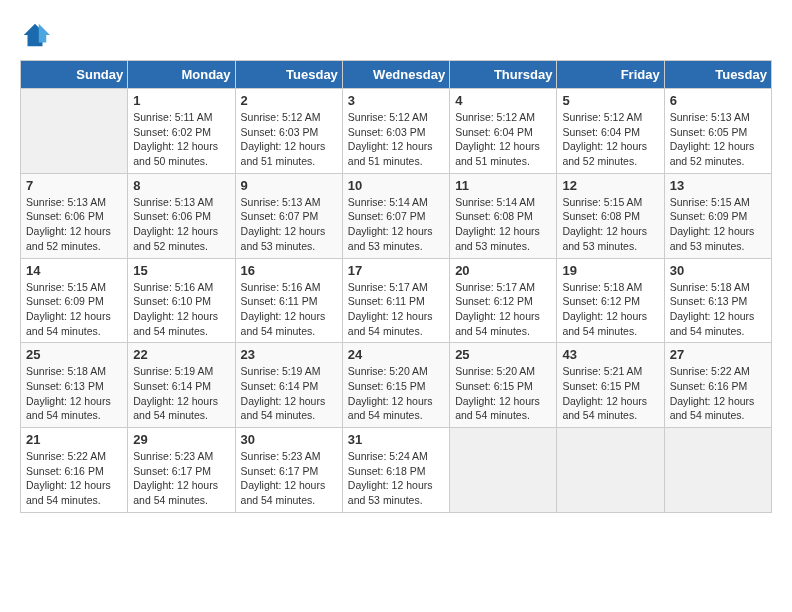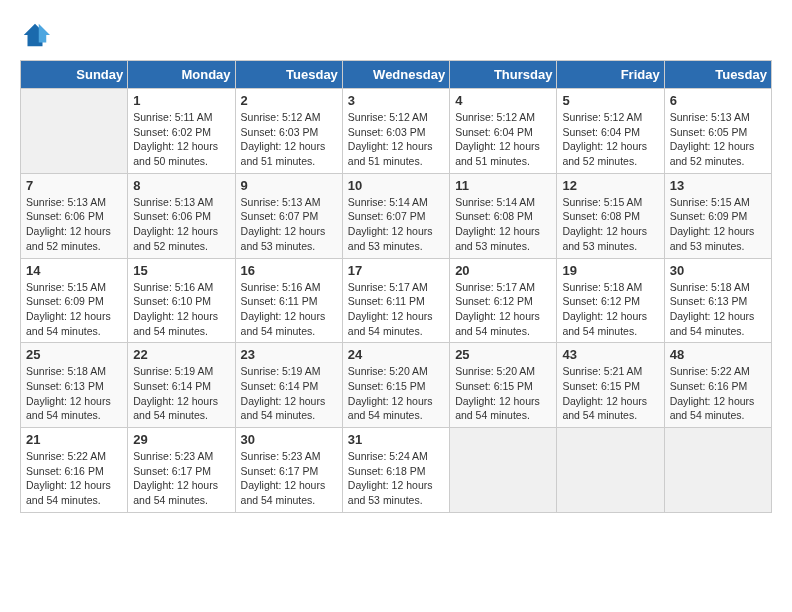--- a/index.html
+++ b/index.html
@@ -229,21 +229,21 @@
       </td>
         <td>
         <span class="day-number">25</span>
         <span class="day-info">Sunrise: 5:20 AM<br>Sunset: 6:15 PM<br>Daylight: 12 hours and 54 minutes.</span>
       </td>
         <td>
         <span class="day-number">43</span>
         <span class="day-info">Sunrise: 5:21 AM<br>Sunset: 6:15 PM<br>Daylight: 12 hours and 54 minutes.</span>
       </td>
         <td>
-        <span class="day-number">48</span>
+        <span class="day-number">27</span>
         <span class="day-info">Sunrise: 5:22 AM<br>Sunset: 6:16 PM<br>Daylight: 12 hours and 54 minutes.</span>
       </td>
       </tr>
       <tr>
         <td>
         <span class="day-number">21</span>
         <span class="day-info">Sunrise: 5:22 AM<br>Sunset: 6:16 PM<br>Daylight: 12 hours and 54 minutes.</span>
       </td>
         <td>
         <span class="day-number">29</span>

